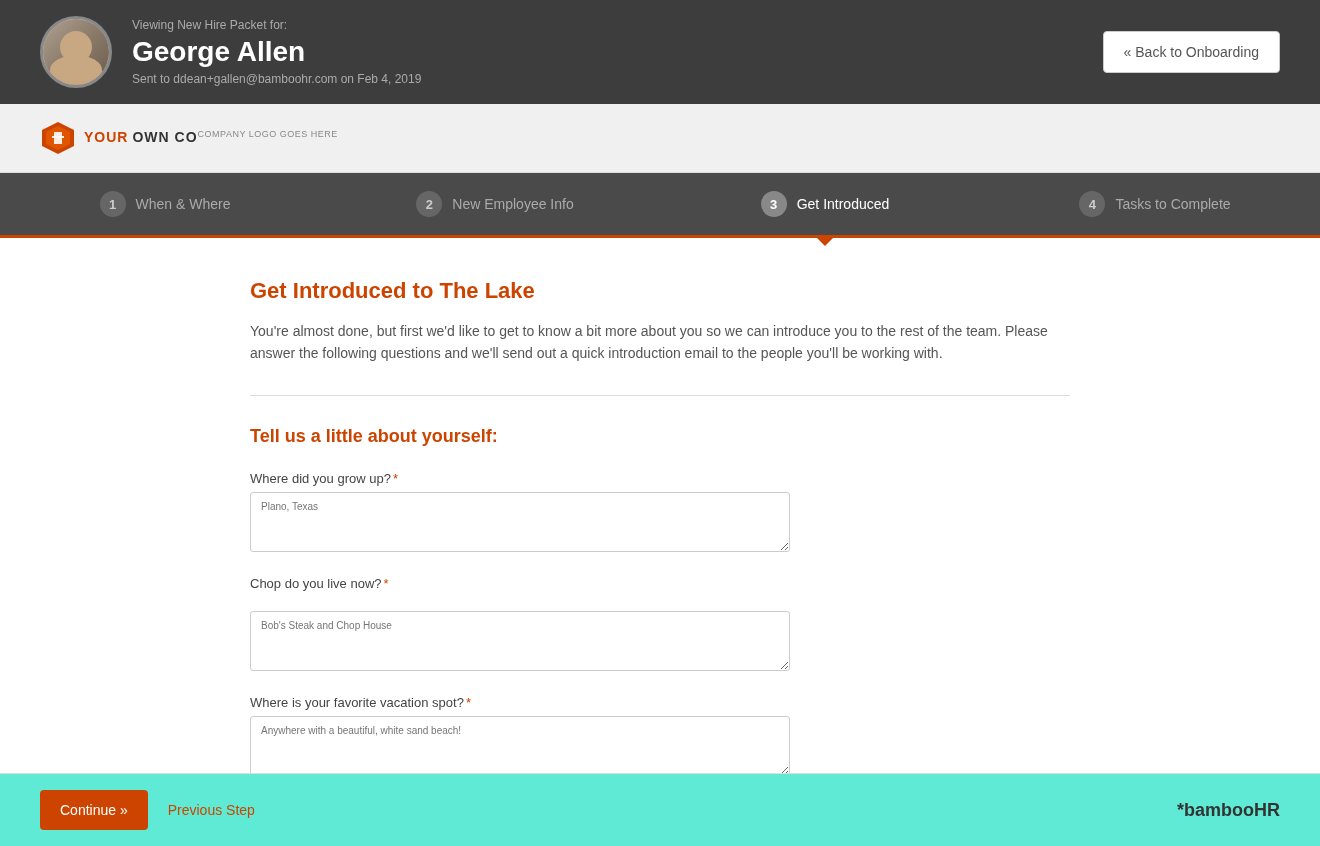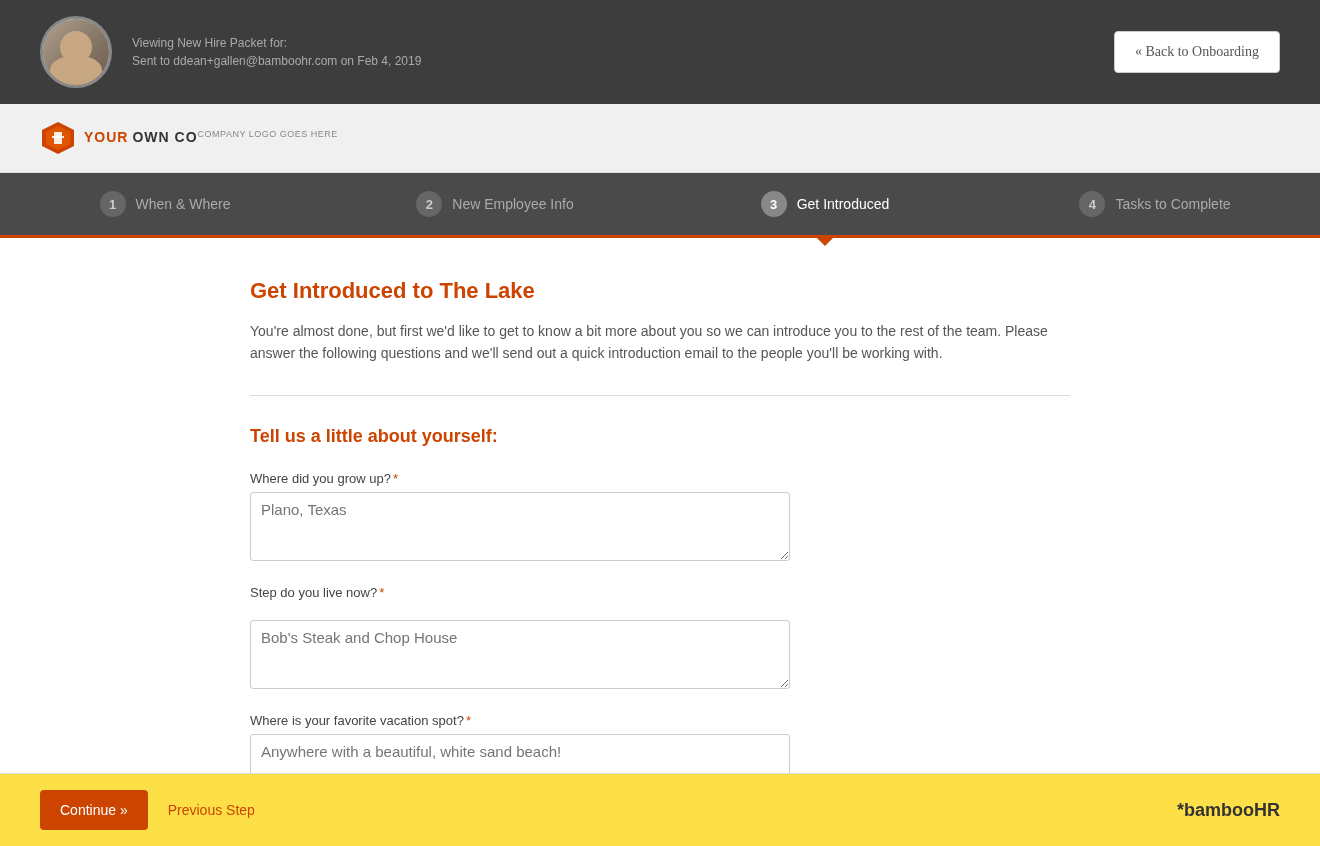--- a/index.html
+++ b/index.html
@@ -80,21 +80,20 @@
     }
     .back-button {
       background: #fff;
       color: #555;
       border: 1px solid #ccc;
       padding: 12px 20px;
       border-radius: 4px;
       font-size: 14px;
       cursor: pointer;
       white-space: nowrap;
-      font-family: Liberation Serif, serif;
     }
 
     
     .logo-bar {
       background: #f0f0f0;
       padding: 16px 40px;
       border-bottom: 1px solid #ddd;
       display: flex;
       align-items: center;
     }
@@ -233,31 +232,31 @@
     }
     .required-star {
       color: #cc4400;
       margin-left: 2px;
     }
     textarea {
       width: 100%;
       border: 1px solid #ccc;
       border-radius: 3px;
       padding: 8px 10px;
-      font-size: 15px;
+      font-size: 10px;
       color: #333;
       resize: vertical;
       font-family: inherit;
       min-height: 60px;
       outline: none;
     }
 
     
     .footer {
-      background: #fde047;
+      background: #5eead4;
       border-top: 1px solid #ddd;
       padding: 16px 40px;
       display: flex;
       align-items: center;
       justify-content: space-between;
       position: fixed;
       bottom: 0;
       left: 0;
       right: 0;
     }
@@ -307,20 +306,21 @@
 <div class="header">
   <div class="header-left">
     <div class="avatar">
       <div class="avatar-placeholder">
         <div class="avatar-head"></div>
         <div class="avatar-body"></div>
       </div>
     </div>
     <div class="header-info">
       <div class="header-subtitle">Viewing New Hire Packet for:</div>
+      <div class="header-name">George Allen</div>
       <div class="header-email">Sent to ddean+gallen@bamboohr.com on Feb 4, 2019</div>
     </div>
   </div>
   <button class="back-button">« Back to Onboarding</button>
 </div>
 
 <div class="logo-bar">
   <div class="logo-container">
     <svg class="logo-icon" viewBox="0 0 36 36">
       <polygon points="18,2 34,10 34,26 18,34 2,26 2,10" fill="#cc4400"></polygon>
@@ -366,21 +366,21 @@
 
     <div class="form-group">
       <label class="form-label">
         <span>Where did you grow up?</span><span class="required-star">*</span>
       </label>
       <textarea rows="3" placeholder="Plano, Texas" style=""></textarea>
     </div>
 
     <div class="form-group">
       <label class="form-label">
-        <span>Step do you live now?</span><span class="required-star">*</span>
+        <span>Chop do you live now?</span><span class="required-star">*</span>
       </label>
     </div>
 
     <div class="form-group">
       <textarea rows="3" placeholder="Bob's Steak and Chop House" style=""></textarea>
     </div>
 
     <div class="form-group">
       <label class="form-label">
         <span>Where is your favorite vacation spot?</span><span class="required-star">*</span>

